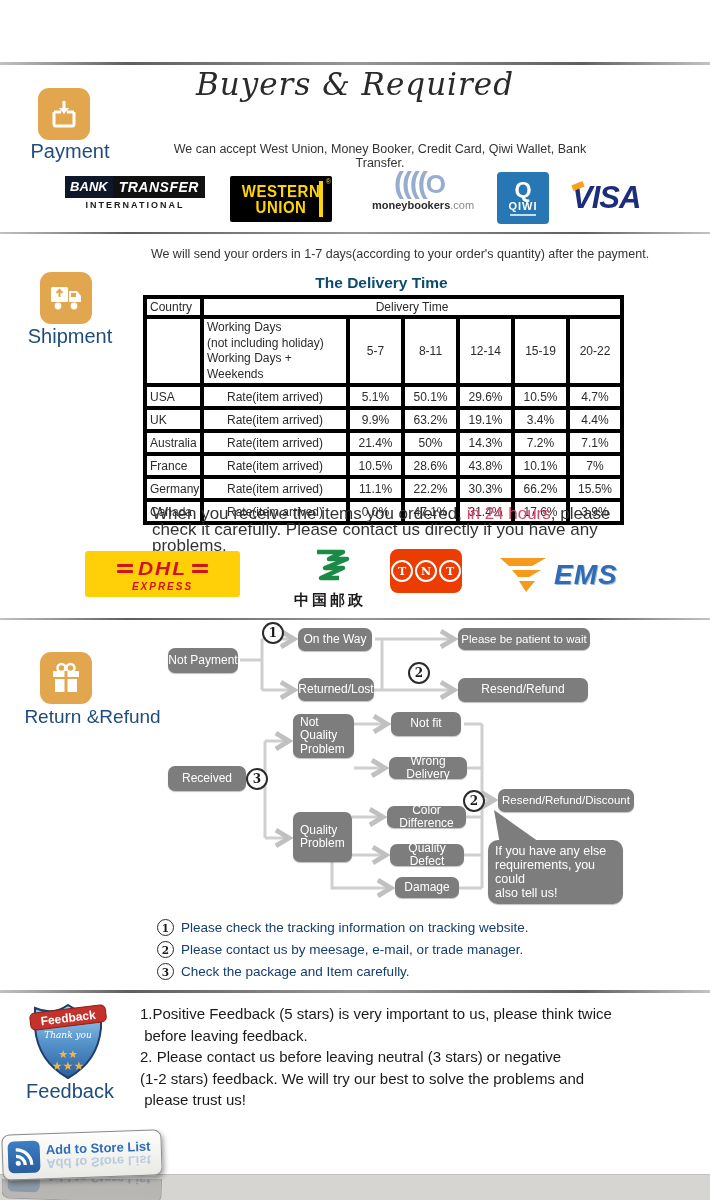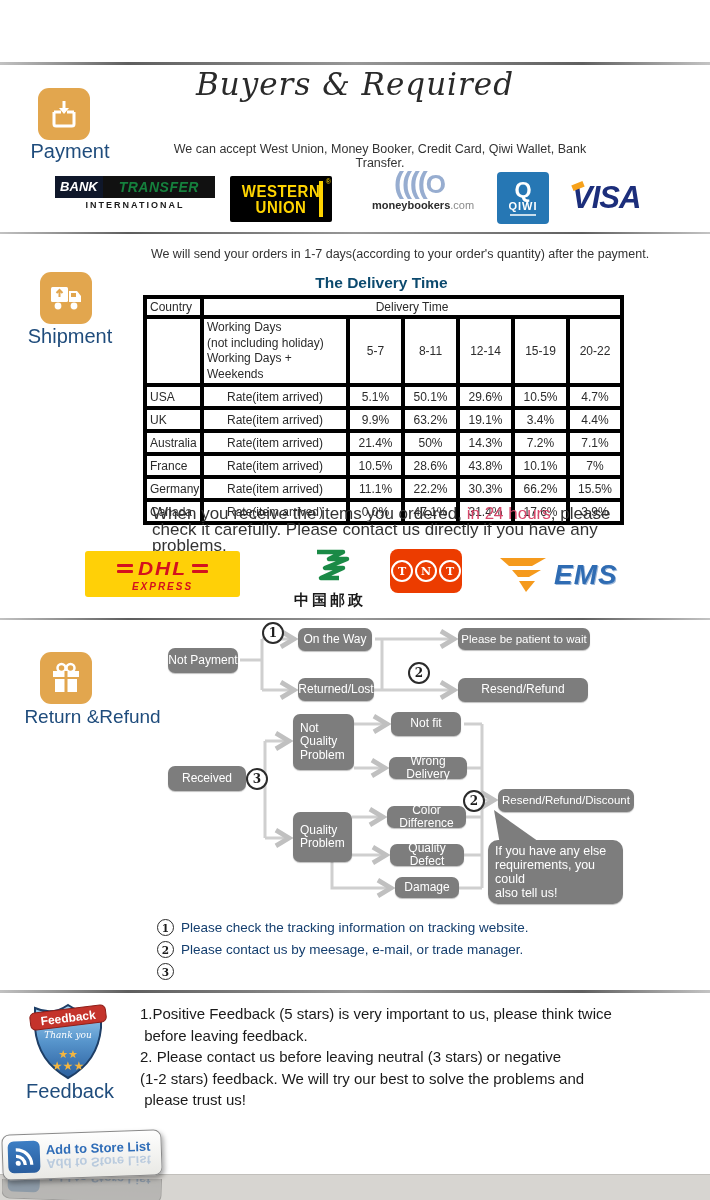--- a/index.html
+++ b/index.html
@@ -9,21 +9,21 @@
   .divider{height:2px;background:linear-gradient(to right,#c2c2c2,#5e5e5e 18%,#979797 50%,#5f5f5f 82%,#c4c4c4);}
   .title{font-family:"DejaVu Serif",serif;font-style:italic;font-size:31px;color:#2a2a2a;
          letter-spacing:1px;text-align:center;width:100%;}
   .sec-label{color:#1f4c7c;font-size:20px;text-align:center;}
   .icon-tile{width:52px;height:52px;background:#e2a64e;border-radius:11px;display:flex;
              align-items:center;justify-content:center;}
   .body-text{font-size:12.5px;color:#333;}
   
   .bt-row{display:flex;align-items:stretch;justify-content:center;}
   .bt-bank{background:#0f172a;color:#fff;font-weight:900;font-style:italic;font-size:13px;padding:3px 5px;}
-  .bt-transfer{background:#111;color:#15803d;font-weight:900;font-style:italic;font-size:14px;padding:3px 16px;letter-spacing:.5px;}
+  .bt-transfer{background:#111;color:#ffffff;font-weight:900;font-style:italic;font-size:14px;padding:3px 6px;letter-spacing:.5px;}
   .bt-intl{font-size:9px;font-weight:700;letter-spacing:2px;color:#1a1a1a;text-align:center;margin-top:2px;}
   .wu-box{width:102px;height:46px;background:#000;border-radius:2px;position:relative;
           display:flex;flex-direction:column;align-items:center;justify-content:center;}
   .wu-line{color:#ffd400;font-weight:900;font-size:15px;letter-spacing:.5px;line-height:1.05;transform:scaleY(1.15);}
   .wu-bar{position:absolute;right:9px;top:5px;bottom:5px;width:4px;background:#ffd400;}
   .wu-reg{position:absolute;right:1px;top:2px;color:#ffd400;font-size:7px;}
   .mb-arcs{color:#97add0;font-weight:700;font-size:30px;letter-spacing:-2px;line-height:26px;}
   .mb-o{font-size:26px;letter-spacing:0;}
   .mb-text{font-size:11px;font-weight:800;color:#2b2b2b;margin-top:2px;}
   .mb-com{color:#8a8a8a;font-weight:400;}
@@ -333,21 +333,21 @@
     <div class="fbox" style="left:18px;top:28px;width:70px;height:25px;">Not Payment</div>
     <div class="numc" style="left:112px;top:2px;">1</div>
     <div class="fbox" style="left:148px;top:8px;width:74px;height:23px;">On the Way</div>
     <div class="fbox" style="left:148px;top:58px;width:76px;height:23px;">Returned/Lost</div>
     <div class="numc" style="left:258px;top:42px;">2</div>
     <div class="fbox sm" style="left:308px;top:8px;width:132px;height:22px;">Please be patient to wait</div>
     <div class="fbox" style="left:308px;top:58px;width:130px;height:24px;">Resend/Refund</div>
 
     <div class="fbox" style="left:18px;top:146px;width:78px;height:25px;text-align:center;">Received</div>
     <div class="numc" style="left:96px;top:148px;">3</div>
-    <div class="fbox ml" style="left:143px;top:94px;width:54px;height:56px;">Not
+    <div class="fbox ml" style="left:143px;top:94px;width:54px;height:44px;">Not
 Quality
 Problem</div>
     <div class="fbox ml" style="left:143px;top:192px;width:52px;height:50px;">Quality
 Problem</div>
 
     <div class="fbox" style="left:241px;top:92px;width:70px;height:24px;">Not fit</div>
     <div class="fbox" style="left:239px;top:137px;width:78px;height:22px;">Wrong Delivery</div>
     <div class="fbox" style="left:237px;top:186px;width:79px;height:22px;">Color Difference</div>
     <div class="fbox" style="left:240px;top:224px;width:74px;height:22px;">Quality Defect</div>
     <div class="fbox" style="left:245px;top:257px;width:64px;height:21px;">Damage</div>
@@ -362,20 +362,21 @@
   <div class="note-row" style="left:157px;top:919px;">
     <span class="note-c">1</span>
     <span class="note-t">Please check the tracking information on tracking website.</span>
   </div>
   <div class="note-row" style="left:157px;top:941px;">
     <span class="note-c">2</span>
     <span class="note-t">Please contact us by meesage, e-mail, or trade manager.</span>
   </div>
   <div class="note-row" style="left:157px;top:963px;">
     <span class="note-c">3</span>
+    <span class="note-t">Check the package and Item carefully.</span>
   </div>
 
   <div class="abs divider" style="left:0;top:990px;width:710px;height:3px;"></div>
 
   <div class="abs" style="left:26px;top:996px;width:84px;height:84px;">
     <svg width="84" height="84" viewBox="0 0 84 84">
       <defs>
         <linearGradient id="shieldg" x1="0" y1="0" x2="0" y2="1">
           <stop offset="0" stop-color="#a8d4f2"></stop>
             <stop offset="0.5" stop-color="#5795cc"></stop>

